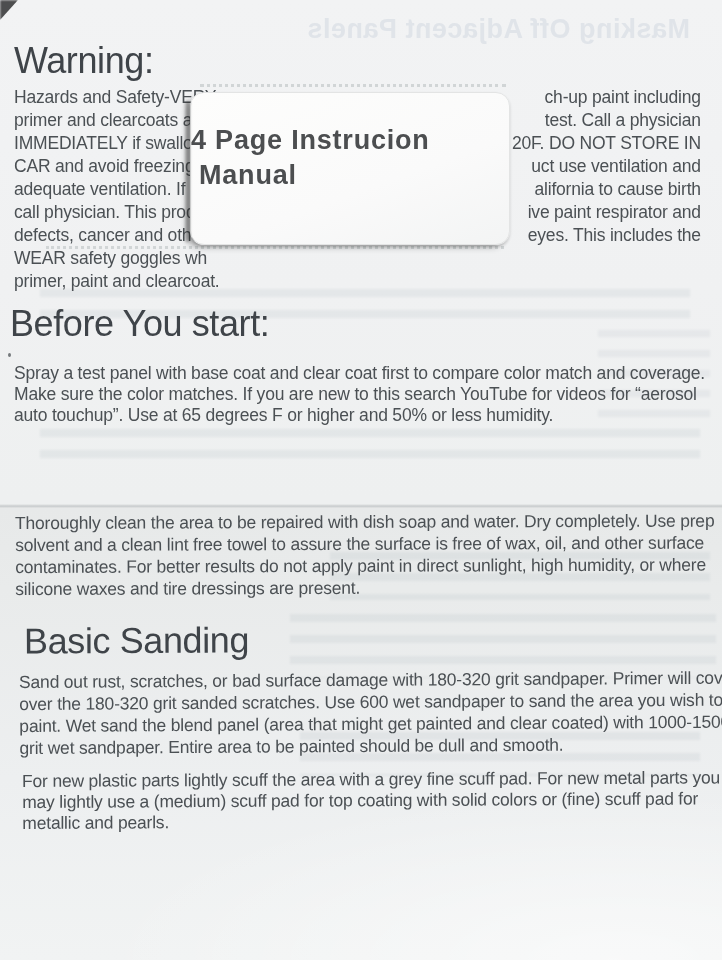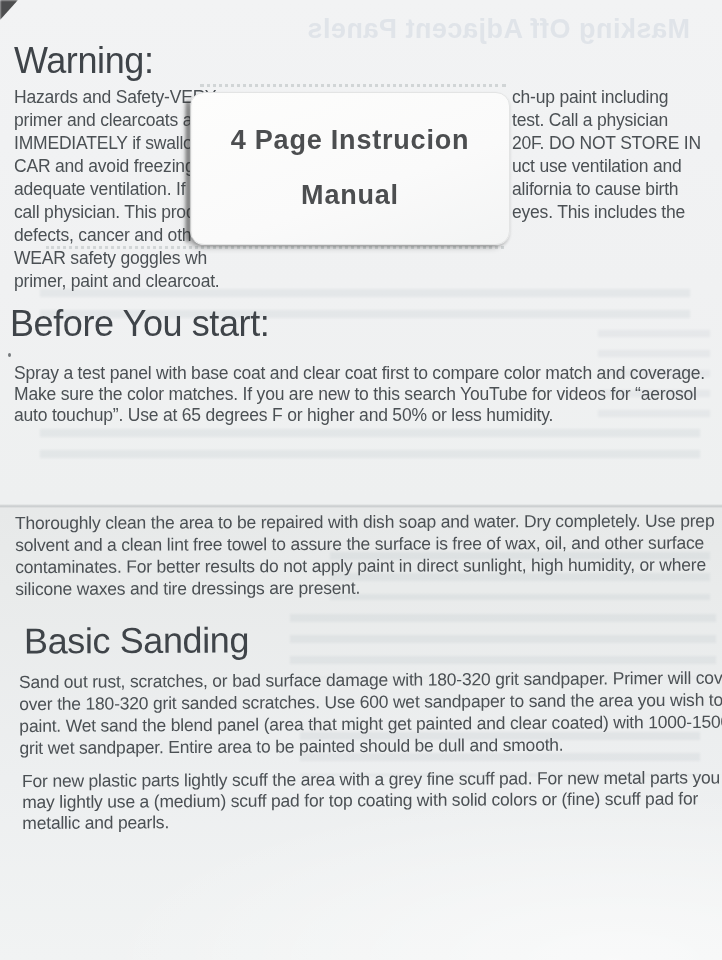--- a/index.html
+++ b/index.html
@@ -53,42 +53,42 @@
   #h-before{left:10px;top:303px;}
   #h-surface{left:13px;top:452px;}
   #h-sanding{left:24px;top:620px;transform:rotate(-.3deg);}
 
   .para{position:absolute;color:#4b5054;font-size:17.5px;letter-spacing:-.2px;}
   .para div{white-space:nowrap;}
   .lh23 div{line-height:23px;}
   .lh21 div{line-height:21px;}
   .lh22 div{line-height:22px;}
   #warn-left{left:14px;top:86px;}
-  #warn-right{left:512px;top:86px;}
+  #warn-right{left:512px;top:86px;text-align:right;}
   #before-para{left:14px;top:363px;}
   #surface-para{left:15px;top:512px;transform:rotate(-.2deg);transform-origin:left top;}
   #sanding-para{left:19px;top:671px;transform:rotate(-.35deg);transform-origin:left top;}
   #final-para{left:22px;top:771px;transform:rotate(-.3deg);transform-origin:left top;}
   .it{}
 
   
   .label{
     position:absolute;left:190px;top:92px;width:318px;height:151px;
     background:linear-gradient(160deg,#fdfdfc 0%,#fafafa 60%,#f3f4f4 100%);
     border:1px solid #e3e4e4;border-radius:14px;
     box-shadow:0 2px 3px rgba(0,0,0,.14), -5px 4px 6px -2px rgba(45,45,45,.38);
-    text-align:center;
+    text-align:left;
   }
   .label::before{
     content:"";position:absolute;left:-7px;top:8px;bottom:2px;width:6px;
     background:linear-gradient(90deg,rgba(40,40,40,0) 0%,rgba(40,40,40,.55) 70%,rgba(40,40,40,.15) 100%);
     filter:blur(1.5px);border-radius:4px;
   }
   .label-line1{margin-top:32px;font-size:27px;font-weight:bold;color:#4c4e50;letter-spacing:.8px;}
-  .label-line2{margin-top:24px;font-size:27px;font-weight:bold;color:#4c4e50;letter-spacing:.8px;}
+  .label-line2{margin-top:4px;font-size:27px;font-weight:bold;color:#4c4e50;letter-spacing:.8px;padding-left:8px;}
   .perf{
     position:absolute;height:0;border-top:3px dotted rgba(205,209,211,.9);filter:blur(.3px);
   }
   #perf-top{left:200px;top:84px;width:306px;}
   #perf-bottom{left:46px;top:246px;width:458px;}
   .stray-dot{
     position:absolute;left:8px;top:353px;width:3px;height:4px;border-radius:50%;background:#75797c;
   }
 </style>
 </head>
@@ -121,20 +121,21 @@
     <div>WEAR safety goggles wh</div>
     <div>primer, paint and clearcoat.</div>
   </div>
 
   <div class="para lh23" id="warn-right">
     <div>ch-up paint including</div>
     <div>test. Call a physician</div>
     <div>20F. DO NOT STORE IN</div>
     <div>uct use ventilation and</div>
     <div>alifornia to cause birth</div>
+    <div>ive paint respirator and</div>
     <div>eyes. This includes the</div>
   </div>
 
   <div class="perf" id="perf-top"></div>
   <div class="perf" id="perf-bottom"></div>
 
   <div class="label">
     <div class="label-line1">4 Page Instrucion</div>
     <div class="label-line2">Manual</div>
   </div>

